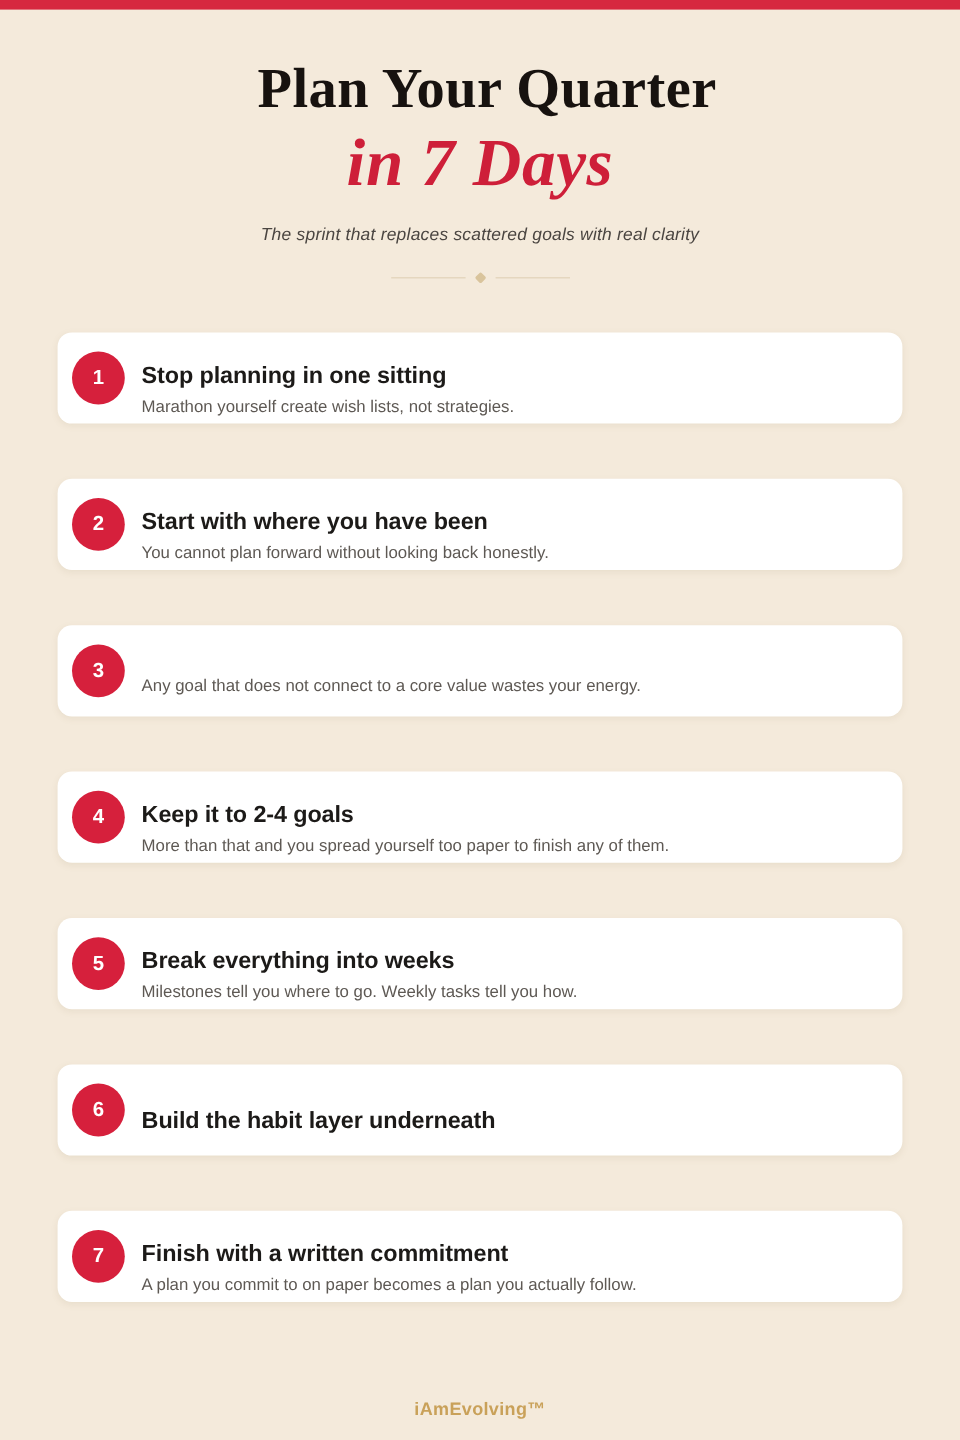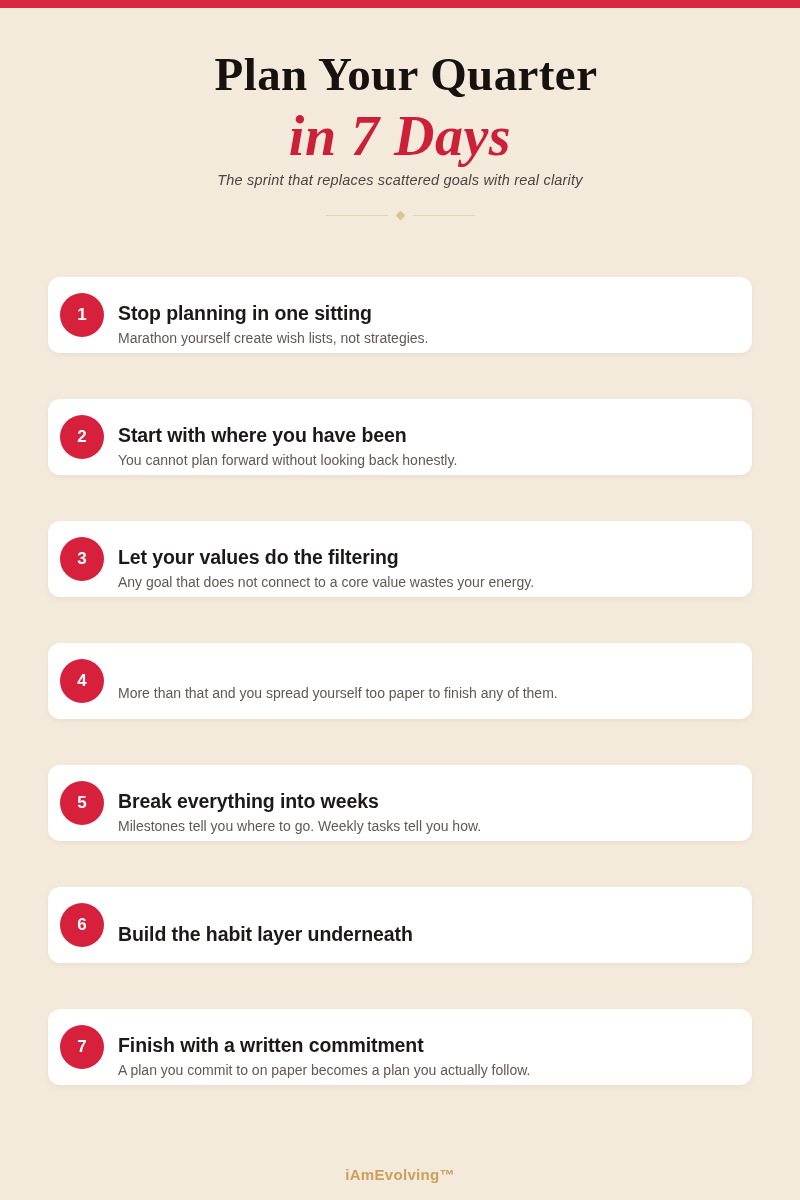--- a/index.html
+++ b/index.html
@@ -49,21 +49,21 @@
     color: #CE1F39;
     letter-spacing: 0.5px;
     margin-top: 8px;
     line-height: 1.05;
   }
   .subtitle {
     font-family: "Liberation Sans", sans-serif;
     font-size: 14.5px;
     font-style: italic;
     color: #4A4541;
-    margin-top: 6px;
+    margin-top: 22px;
     letter-spacing: 0.2px;
   }
 
   
   .divider {
     margin-top: 24px;
     display: flex;
     align-items: center;
     justify-content: center;
     gap: 9px;
@@ -186,28 +186,28 @@
     <div class="badge">2</div>
     <div class="card-text">
       <div class="card-title">Start with where you have been</div>
       <div class="card-sub">You cannot plan forward without looking back honestly.</div>
     </div>
   </div>
 
   <div class="card">
     <div class="badge">3</div>
     <div class="card-text">
-      <div class="card-title">Let your values do the filtering</div>
       <div class="card-sub">Any goal that does not connect to a core value wastes your energy.</div>
     </div>
   </div>
 
   <div class="card">
     <div class="badge">4</div>
     <div class="card-text">
+      <div class="card-title">Keep it to 2-4 goals</div>
       <div class="card-sub">More than that and you spread yourself too paper to finish any of them.</div>
     </div>
   </div>
 
   <div class="card">
     <div class="badge">5</div>
     <div class="card-text">
       <div class="card-title">Break everything into weeks</div>
       <div class="card-sub">Milestones tell you where to go. Weekly tasks tell you how.</div>
     </div>

